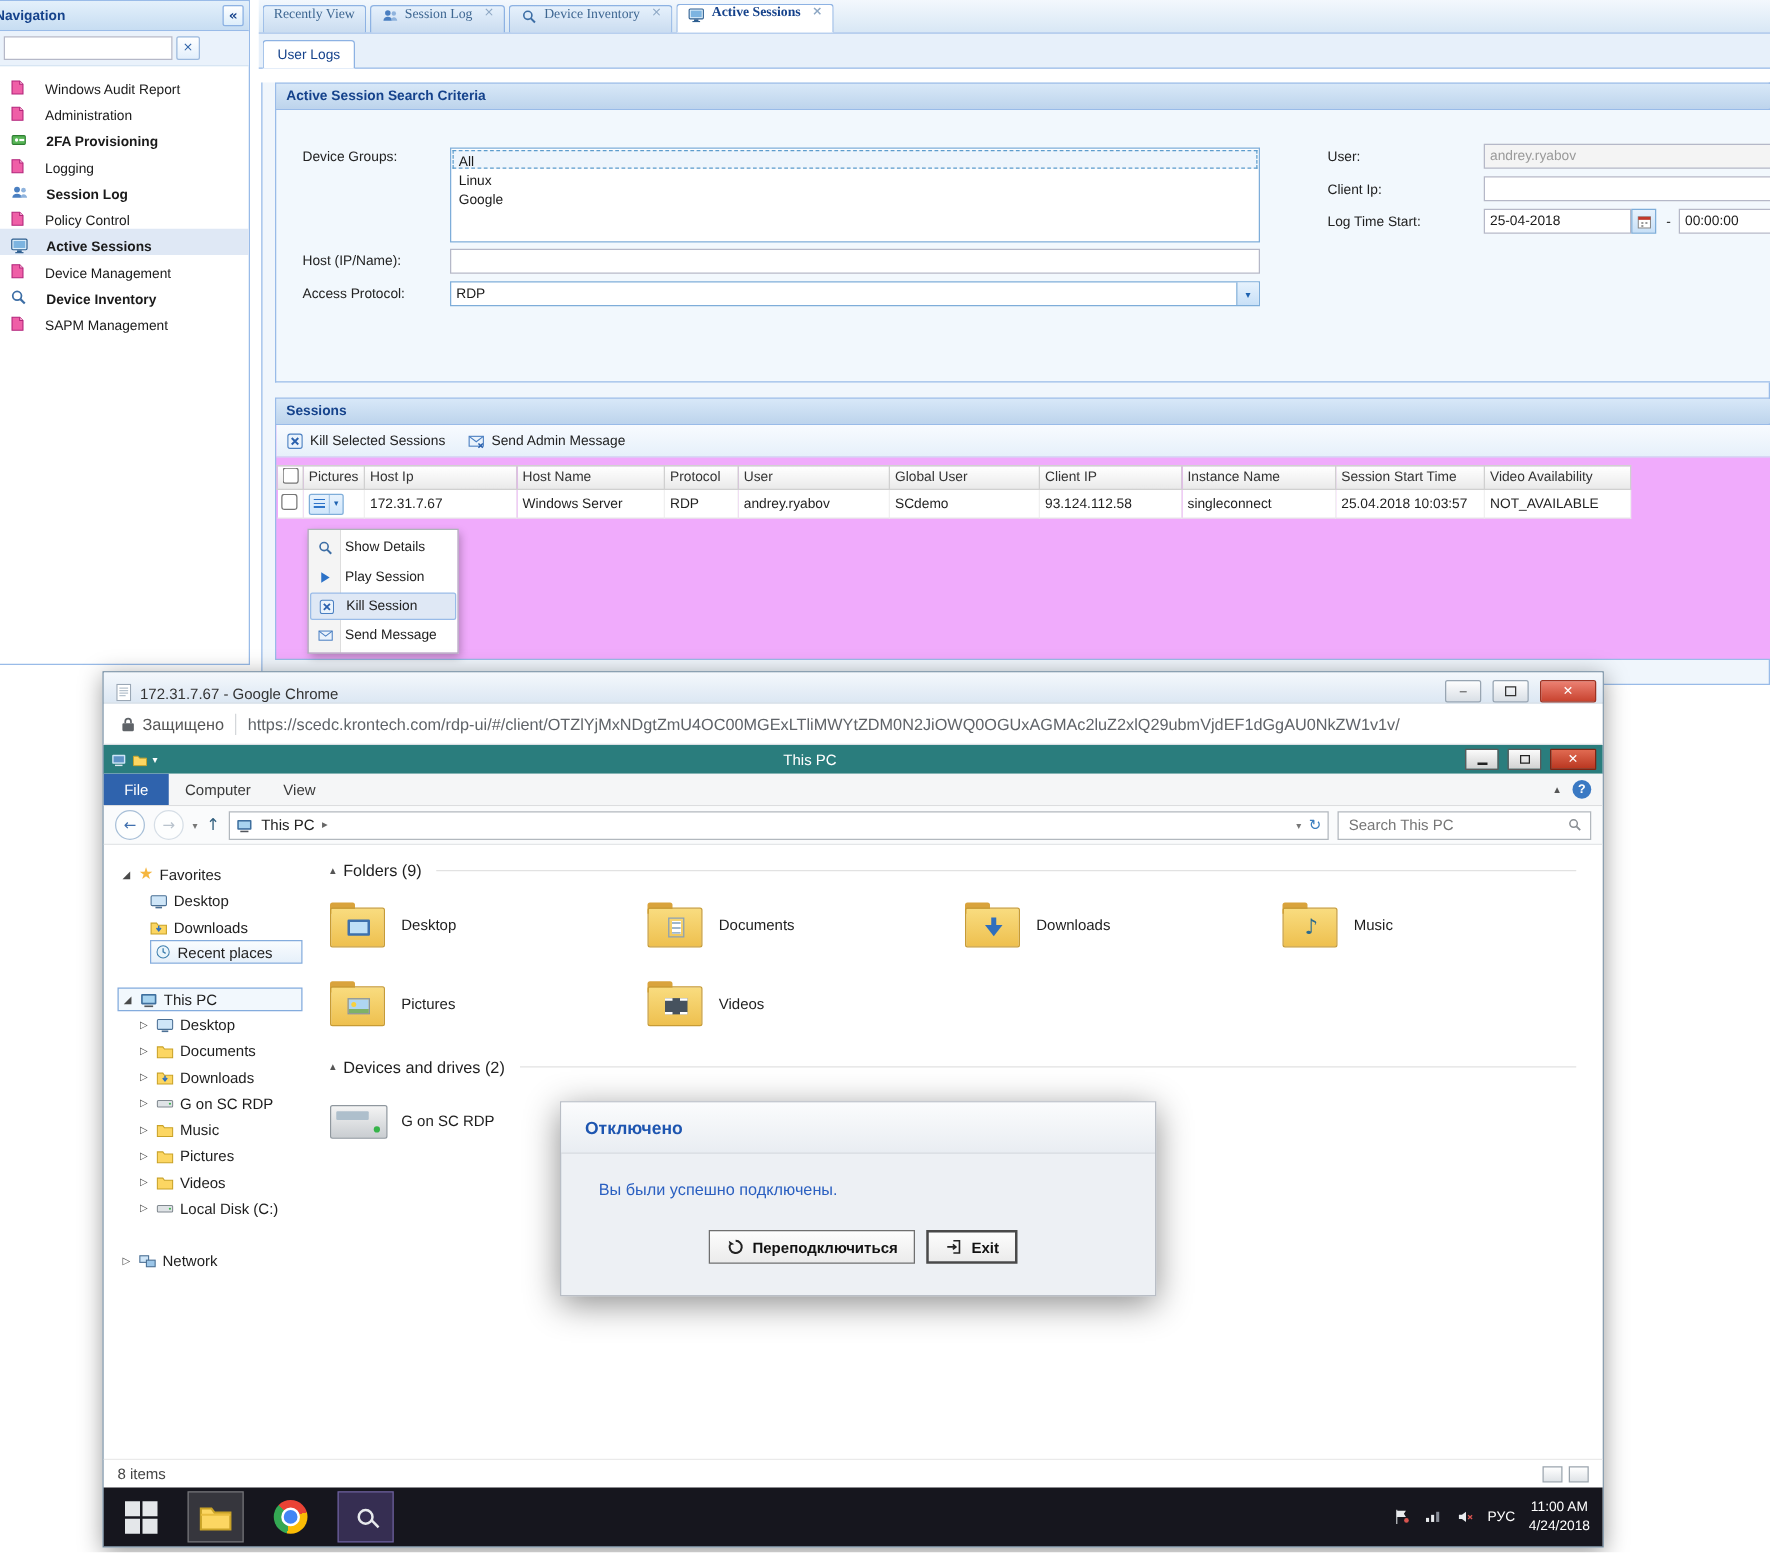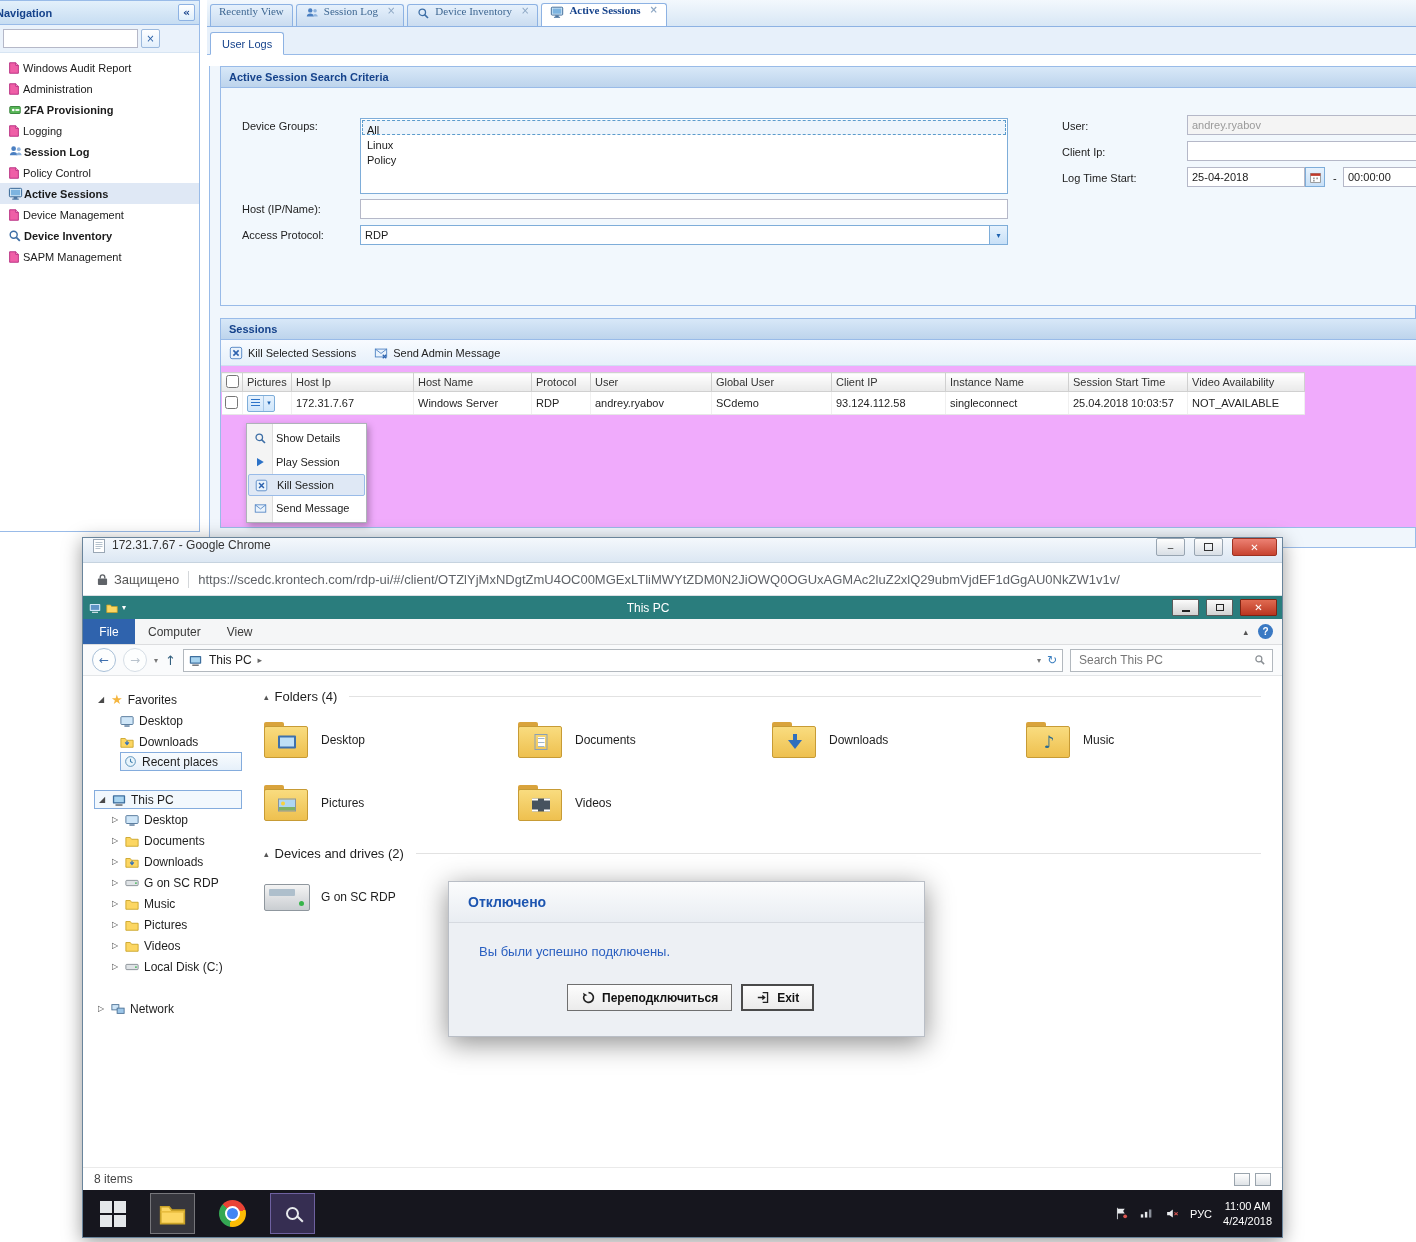--- a/index.html
+++ b/index.html
@@ -10,21 +10,21 @@
 
   
   .nav{position:absolute;left:0;top:0;width:200px;height:532px;background:#fff;border:1px solid #99bbe8;border-left:none;}
   .nav-hd{height:24px;background:linear-gradient(#e3f0fb,#c7ddf2);border-bottom:1px solid #99bbe8;display:flex;align-items:center;padding:0 4px 0 3px;color:#15428b;font-weight:bold;}
   .nav-hd .tt{margin-left:-7px;white-space:nowrap;}
   .nav-collapse{margin-left:auto;width:17px;height:17px;border:1px solid #8db2e3;border-radius:2px;background:linear-gradient(#fff,#ddeefb);color:#15428b;display:flex;align-items:center;justify-content:center;font-size:11px;cursor:pointer;}
   .nav-search{padding:4px 3px;background:#eaf2fb;border-bottom:1px solid #d7e5f3;display:flex;gap:3px;align-items:center;}
   .nav-search input{width:135px;height:19px;border:1px solid #b5b8c8;padding:0 3px;font:11px "Liberation Sans",sans-serif;}
   .nav-clear{width:19px;height:19px;border:1px solid #9cb9dd;border-radius:2px;background:linear-gradient(#fff,#e2effc);color:#2e62a8;display:flex;align-items:center;justify-content:center;font-size:10px;cursor:pointer;}
   .tree{list-style:none;margin:4px 0 0;padding:0;}
-  .ti{height:21px;display:flex;align-items:center;gap:1px;padding-left:6px;cursor:pointer;white-space:nowrap;}
+  .ti{height:21px;display:flex;align-items:flex-end;gap:14px;padding-left:6px;cursor:pointer;white-space:nowrap;}
   .ti.lvl1{padding-left:7px;font-weight:bold;}
   .ti.sel{background:#dfe8f5;}
   .ic16{width:16px;height:16px;flex:none;display:flex;align-items:center;justify-content:center;}
   .ic16 svg{display:block;}
 
   
   .main{position:absolute;left:207px;top:0;right:0;}
   .tabbar{height:27px;background:linear-gradient(#f3f8fd,#d8e7f5);border-bottom:1px solid #8db2e3;display:flex;align-items:flex-end;gap:3px;padding-left:3px;}
   .tab{height:22px;display:flex;align-items:flex-start;gap:5px;padding:0 8px;border:1px solid #8db2e3;border-bottom:none;border-radius:3px 3px 0 0;background:linear-gradient(#e6f1fc,#cadcf0);color:#3e6792;font-family:Liberation Serif, serif;}
   .tab.active{background:#fff;color:#15428b;font-weight:bold;height:23px;}
@@ -62,21 +62,21 @@
   .optcar{width:11px;height:100%;border-left:1px solid #a7c8e8;display:flex;align-items:center;justify-content:center;color:#1e62b0;font-size:7px;}
 
   
   .ctx{position:absolute;left:246px;top:423px;width:121px;padding:2px 0;border:1px solid #aeb3b9;box-shadow:2px 3px 7px rgba(0,0,0,.28);z-index:10;
     background:linear-gradient(to right,#f4f4f4 0,#f4f4f4 25px,#ddd 25px,#ddd 26px,#fff 26px);}
   .mi{height:24px;display:flex;align-items:center;gap:8px;padding-left:5px;cursor:pointer;color:#222;}
   .mi.hot{margin:0 1px;height:22px;border:1px solid #99bbe8;background:#dfe8f5;border-radius:2px;padding-left:4px;}
 
   
   .chrome{position:absolute;left:82px;top:537px;width:1201px;height:701px;border:1px solid #69849b;background:#fff;box-shadow:0 4px 18px rgba(0,0,0,.4);display:flex;flex-direction:column;z-index:20;}
-  .cr-title{height:25px;flex:none;background:linear-gradient(#f4f8fc,#dce7f3);border-bottom:1px solid #c6d3df;display:flex;align-items:flex-start;gap:6px;padding:0 5px 0 9px;}
+  .cr-title{height:25px;flex:none;background:linear-gradient(#f4f8fc,#dce7f3);border-bottom:1px solid #c6d3df;display:flex;align-items:flex-end;gap:6px;padding:0 5px 0 9px;}
   .cr-title .t{flex:1;font-size:12px;color:#333;}
   .wb{width:29px;height:18px;border:1px solid #98a5b2;border-radius:2px;background:linear-gradient(#fefefe,#d9dfe6);display:flex;align-items:center;justify-content:center;font-size:10px;color:#333;margin-left:3px;cursor:pointer;}
   .wb .mx{width:9px;height:8px;border:1px solid #333;display:block;}
   .wb.close{width:45px;background:linear-gradient(#ec8173,#c8432f);border-color:#9c3222;color:#fff;font-weight:bold;}
   .cr-url{height:33px;flex:none;display:flex;align-items:center;gap:9px;padding:0 13px;border-bottom:1px solid #dadfe4;background:#fff;font-size:13px;}
   .sec{display:flex;align-items:center;gap:6px;color:#555;}
   .u-sep{width:1px;height:17px;background:#d4d7da;}
   .url{color:#5f6368;white-space:nowrap;overflow:hidden;flex:1;}
 
   .rdp{flex:1;display:flex;flex-direction:column;min-height:0;position:relative;}
@@ -334,21 +334,21 @@
 
       <section class="panel">
         <header class="p-hd">
           <span>Active Session Search Criteria</span>
         </header>
         <div class="sp-body">
           <span class="lab" style="left:21px;top:32px">Device Groups:</span>
           <div class="listbox">
             <div class="lb-item lb-sel">All</div>
             <div class="lb-item">Linux</div>
-            <div class="lb-item">Policy</div>
+            <div class="lb-item">Google</div>
           </div>
           <span class="lab" style="left:21px;top:115px">Host (IP/Name):</span>
           <input class="fld" style="left: 139px; top: 111px; width: 648px;">
           <span class="lab" style="left:21px;top:141px">Access Protocol:</span>
           <div class="combo">
             <span class="val">RDP</span>
             <span class="trig g">▾</span>
           </div>
 
           <span class="lab" style="left:841px;top:32px">User:</span>
@@ -714,21 +714,21 @@
                   <rect x="7" y="7" width="8" height="6" fill="#9cc6e8" stroke="#4a6f94"></rect>
                 </svg>
               </span>
             <span>Network</span>
           </div>
         </div>
 
         <div class="ex-main">
           <div class="gh">
             <span class="garr g">▴</span>
-            <span>Folders (4)</span>
+            <span>Folders (9)</span>
             <span class="line"></span>
           </div>
           <div class="tiles">
             <div class="tile">
               <span class="bf">
                   <span class="ov ov-desktop"></span>
                 </span>
               <span class="lbl">Desktop</span>
             </div>
             <div class="tile">

